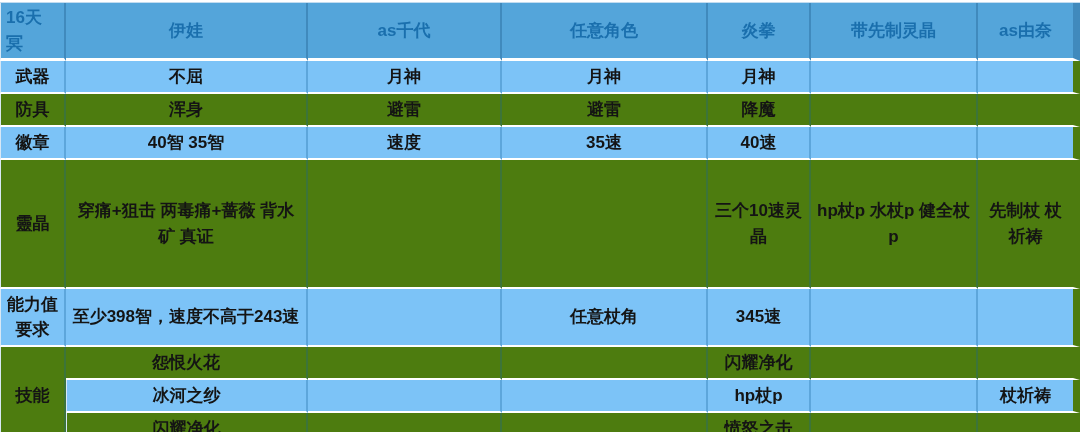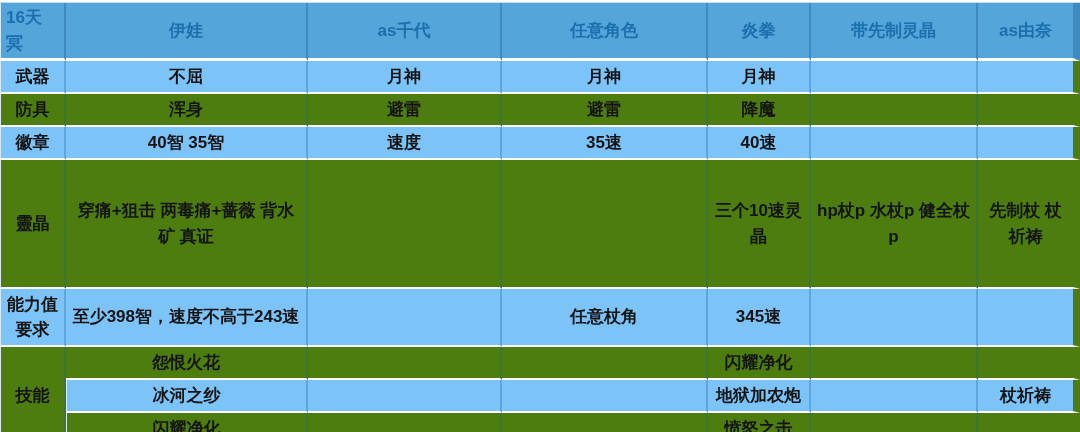--- a/index.html
+++ b/index.html
@@ -114,21 +114,21 @@
         <td></td>
         <td></td>
         <td>闪耀净化</td>
         <td></td>
         <td></td>
       </tr>
       <tr class="b h-std">
         <td>冰河之纱</td>
         <td></td>
         <td></td>
-        <td>地狱加农炮</td>
+        <td>hp杖p</td>
         <td></td>
         <td>杖祈祷</td>
       </tr>
       <tr class="w h-std">
         <td>闪耀净化</td>
         <td></td>
         <td></td>
         <td>愤怒之击</td>
         <td></td>
         <td></td>

